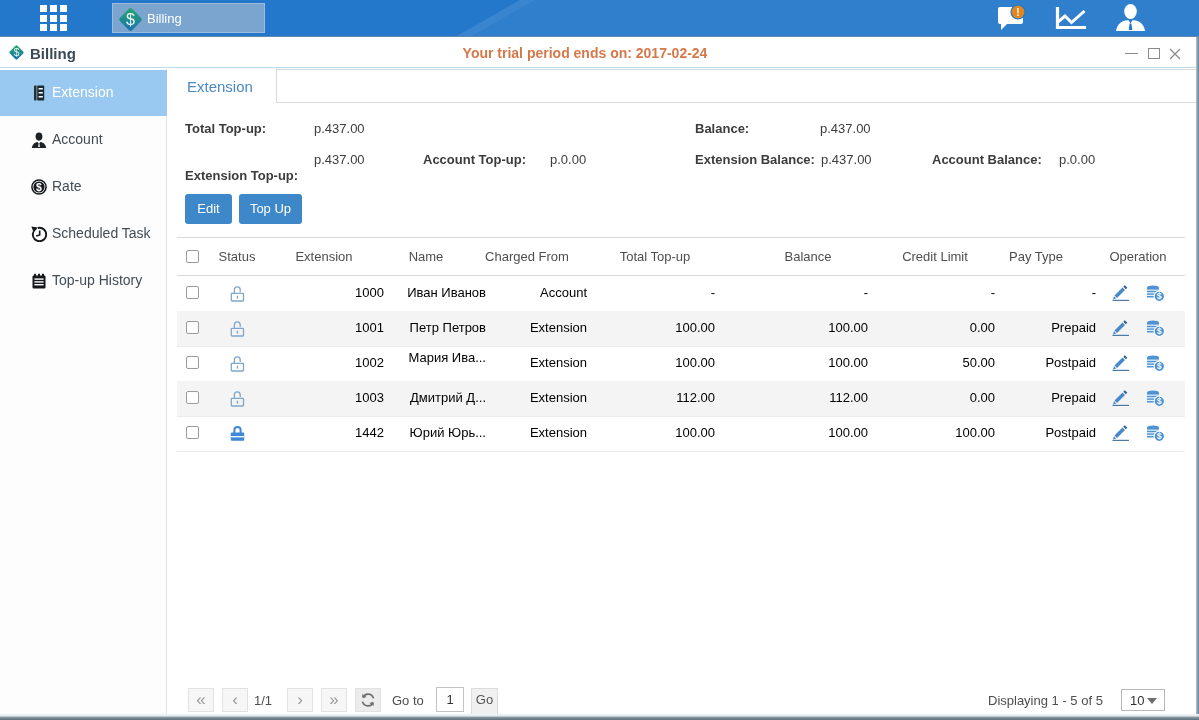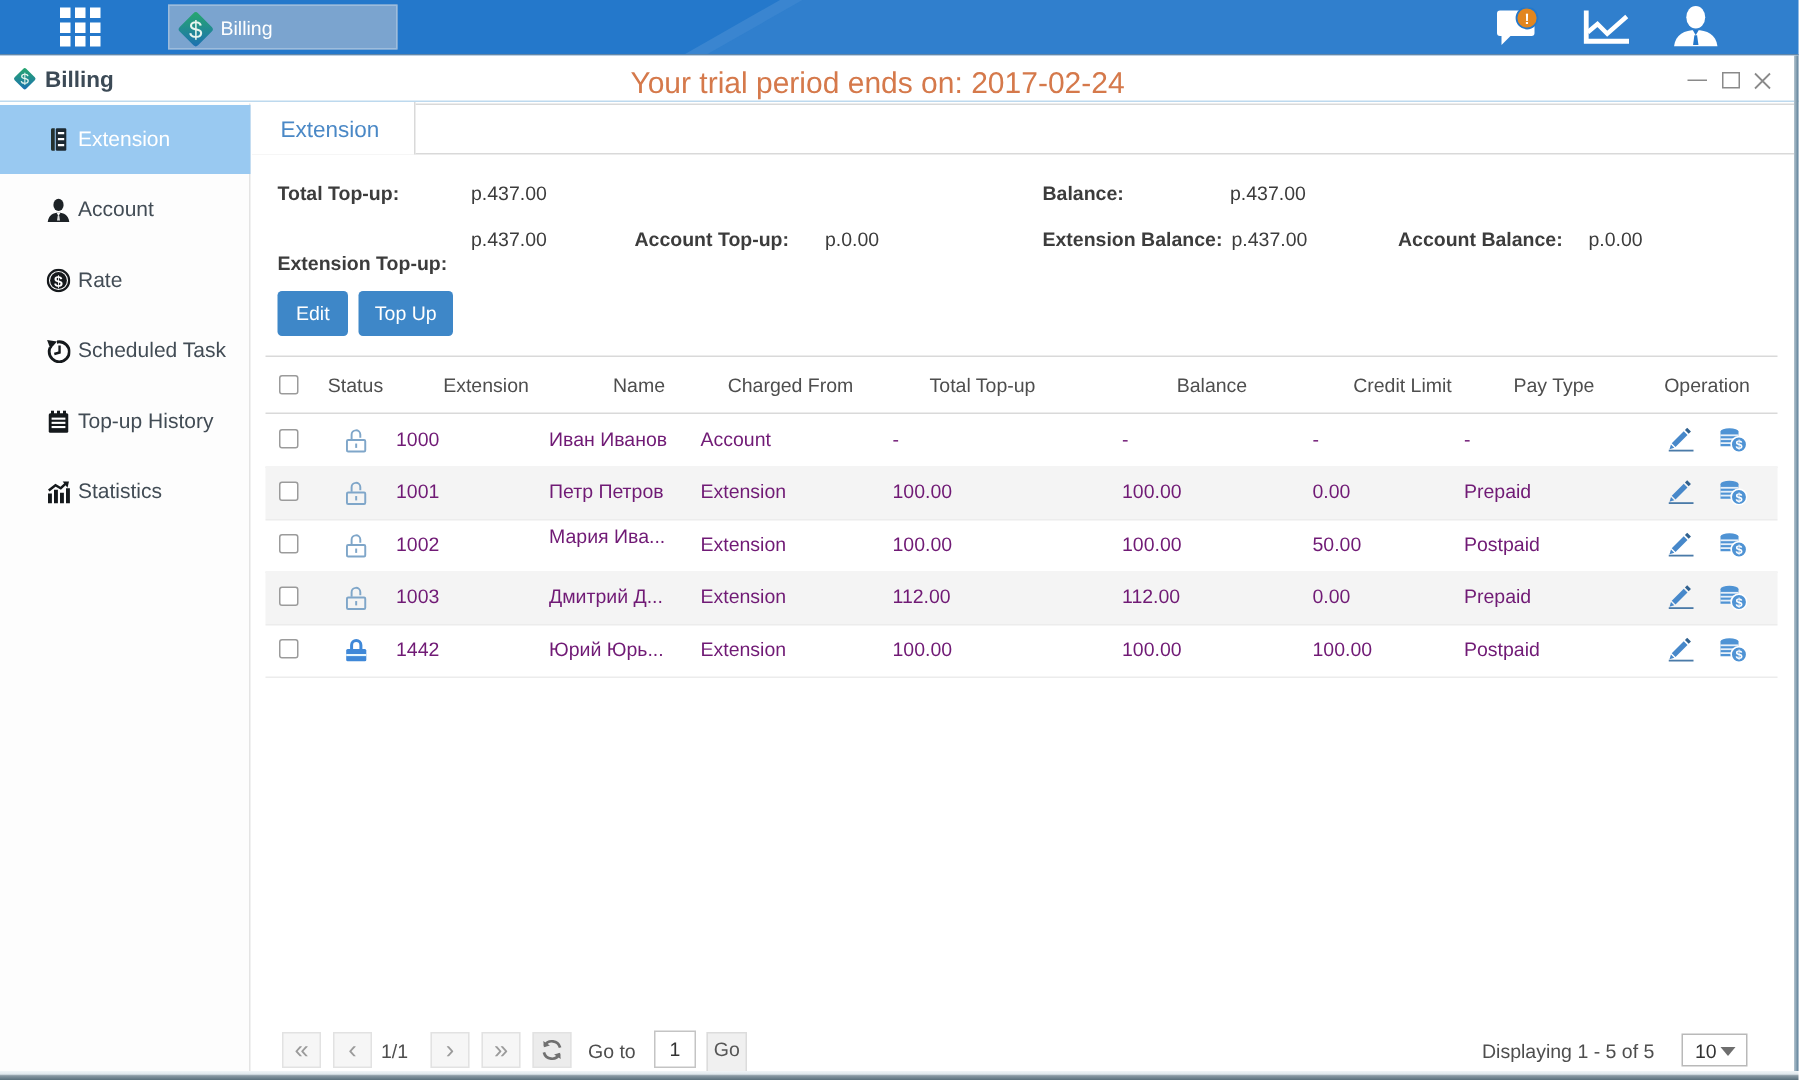--- a/index.html
+++ b/index.html
@@ -13,21 +13,21 @@
 #gridicon div { position:absolute; width:7px; height:7px; background:#fff; }
 #apptab { position:absolute; left:112px; top:3px; width:153px; height:30px;
   background:#7ba4cf; border:1px solid #9dbcdc; }
 #apptab .txt { position:absolute; left:34px; top:7px; color:#fff; font-size:13px; }
 
 
 #titlebar { position:absolute; left:0; top:37px; width:1199px; height:31px;
   background:#fff; border-bottom:1px solid #bdd9ee; }
 #titlebar .name { position:absolute; left:30px; top:8px; font-size:15px; font-weight:bold; color:#3c4a56; }
 #trial { position:absolute; left:0; top:8px; width:1170px; text-align:center;
-  color:#d5794b; font-size:20px; }
+  color:#d5794b; font-size:14px;font-weight:bold; }
 
 
 #sidebar { position:absolute; left:0; top:69px; width:167px; height:645px;
   background:#fdfdfd; border-right:1px solid #e4e4e4; }
 .sitem { position:absolute; left:0; width:167px; height:46px; }
 .sitem .label { position:absolute; left:52px; top:14px; font-size:14px; color:#424c55; }
 .sitem.sel { background:#99c9f1; }
 .sitem.sel .label { color:#fff; }
 .sicon { position:absolute; left:31px; top:15px; width:16px; height:16px; }
 
@@ -41,21 +41,21 @@
 .slabel { position:absolute; font-size:13px; font-weight:bold; color:#3c3c3c; }
 .sval { position:absolute; font-size:13px; color:#3c3c3c; }
 
 .btn { position:absolute; top:125px; height:30px; background:#3e87c8; color:#fff;
   font-size:13px; border-radius:3px; text-align:center; line-height:30px; }
 
 
 .hdrline { position:absolute; left:177px; width:1008px; height:1px; background:#d9d9d9; }
 .rowline { position:absolute; left:177px; width:1008px; height:1px; background:#ececec; }
 .hcell { position:absolute; font-size:13px; color:#4e4e4e; text-align:center; width:120px; }
-.dcell { position:absolute; font-size:13px; color:#701a75; text-align:left; width:120px; }
+.dcell { position:absolute; font-size:13px; color:#000000; text-align:right; width:120px; }
 .rowbg { position:absolute; left:177px; width:1008px; height:35px; background:#f4f4f4; }
 .cb { position:absolute; width:13px; height:13px; border:1px solid #9b9b9b; border-radius:2px; background:#fff; }
 
 
 .pgbtn { position:absolute; top:688px; width:26px; height:24px; background:#f6f6f6;
   border:1px solid #e2e2e2; color:#9b9b9b; text-align:center; line-height:22px; font-size:17px; }
 .ptext { position:absolute; font-size:13px; color:#4e4e4e; }
 #goto-input { position:absolute; left:436px; top:687px; width:28px; height:25px;
   border:1px solid #c4c4c4; background:#fff; font-size:13px; color:#333; text-align:center; line-height:23px; }
 #gobtn { position:absolute; left:471px; top:688px; width:27px; height:36px; background:#f0f0f0;
@@ -182,31 +182,20 @@
     <svg class="sicon" viewBox="0 0 16 16">
       <rect x="1.5" y="2.5" width="13" height="13" rx="1" fill="#15191c"></rect>
       <rect x="3" y="0.8" width="2" height="3.4" fill="#15191c"></rect>
       <rect x="7" y="0.8" width="2" height="3.4" fill="#15191c"></rect>
       <rect x="11" y="0.8" width="2" height="3.4" fill="#15191c"></rect>
       <rect x="3.4" y="5.4" width="9.2" height="1.4" fill="#fff"></rect>
       <rect x="3.4" y="8.2" width="9.2" height="1.4" fill="#fff"></rect>
       <rect x="3.4" y="11" width="9.2" height="1.4" fill="#fff"></rect>
     </svg>
     <span class="label">Top-up History</span>
-  </div>
-  <div class="sitem" style="top:236px">
-    <svg class="sicon" viewBox="0 0 16 16">
-      <rect x="1" y="9" width="2.6" height="6.5" fill="#15191c"></rect>
-      <rect x="5" y="6.5" width="2.6" height="9" fill="#15191c"></rect>
-      <rect x="9" y="8.5" width="2.6" height="7" fill="#15191c"></rect>
-      <rect x="13" y="5.5" width="2.6" height="10" fill="#15191c"></rect>
-      <path d="M1.5 7 L6 3.5 L9.5 5.5 L13.5 1.8" stroke="#15191c" stroke-width="1.6" fill="none"></path>
-      <path d="M10.8 1 L15 1 L14 5.2 Z" fill="#15191c"></path>
-    </svg>
-    <span class="label">Statistics</span>
   </div>
 </div>
 
 <div id="tabstrip"></div>
 <div id="activetab">
     <span>Extension</span>
   </div>
 
 <span class="slabel" style="left:185px;top:121px">Total Top-up:</span>
 <span class="sval" style="left:314px;top:121px">p.437.00</span>

